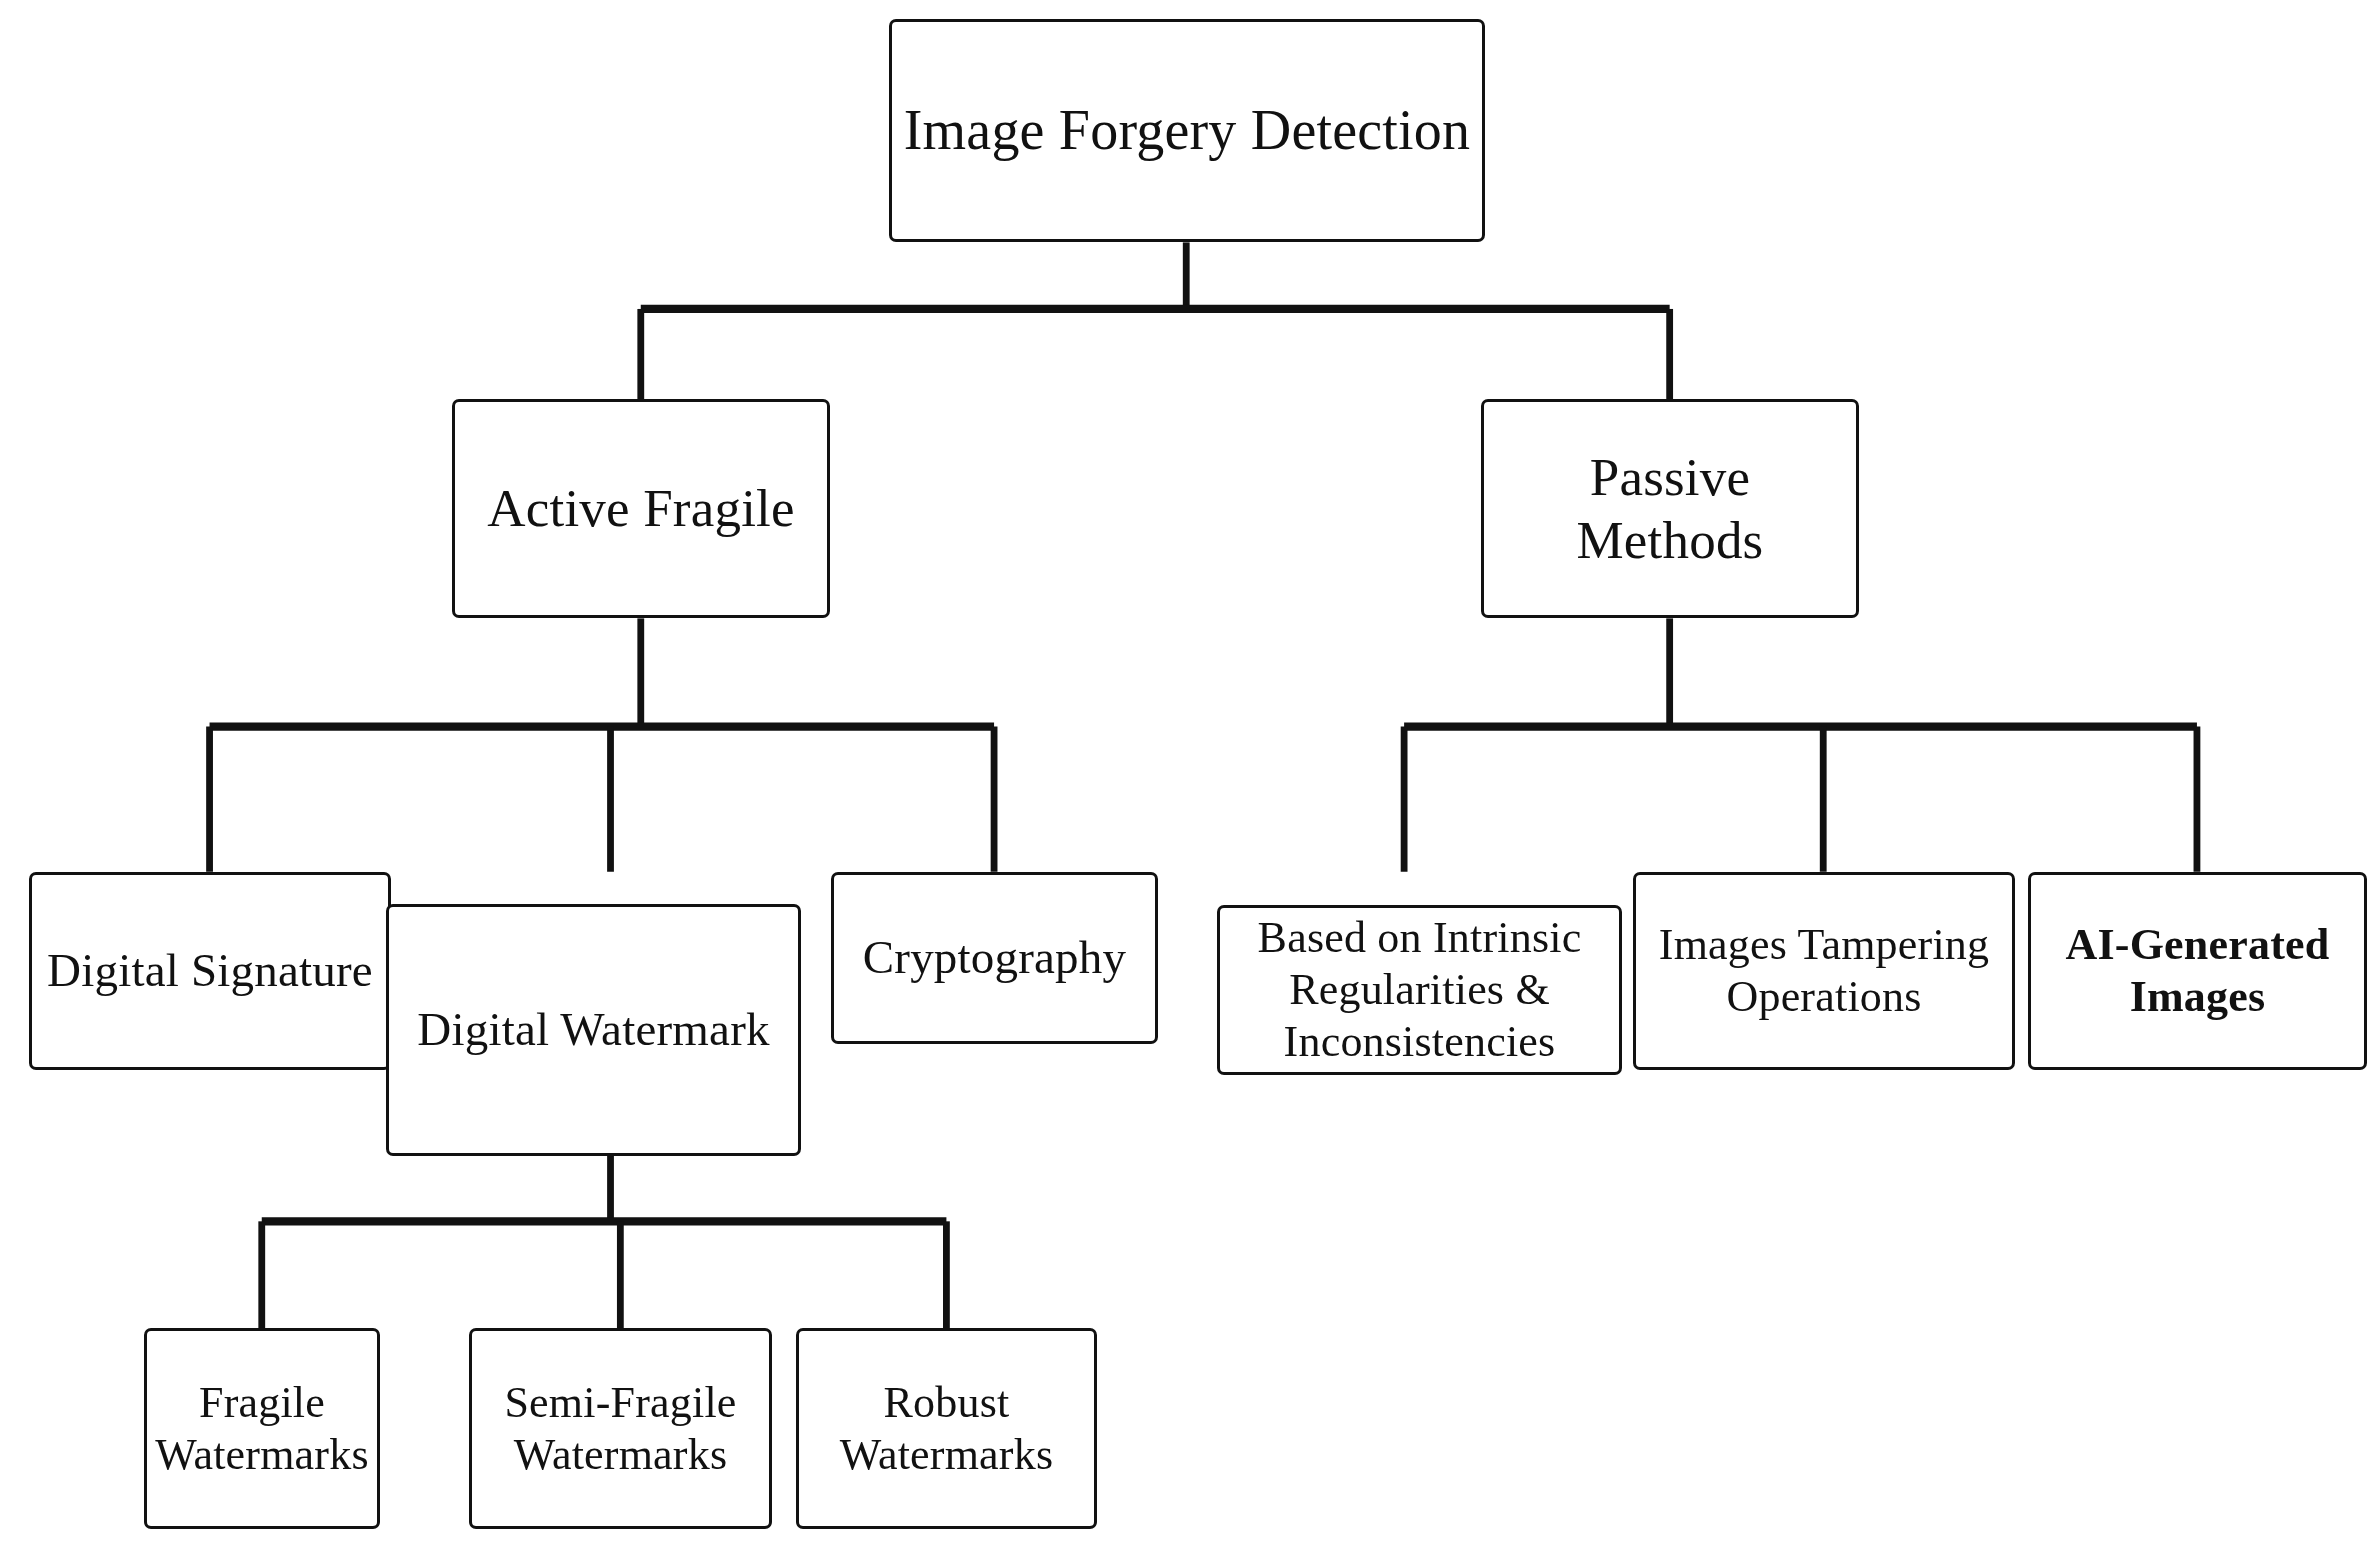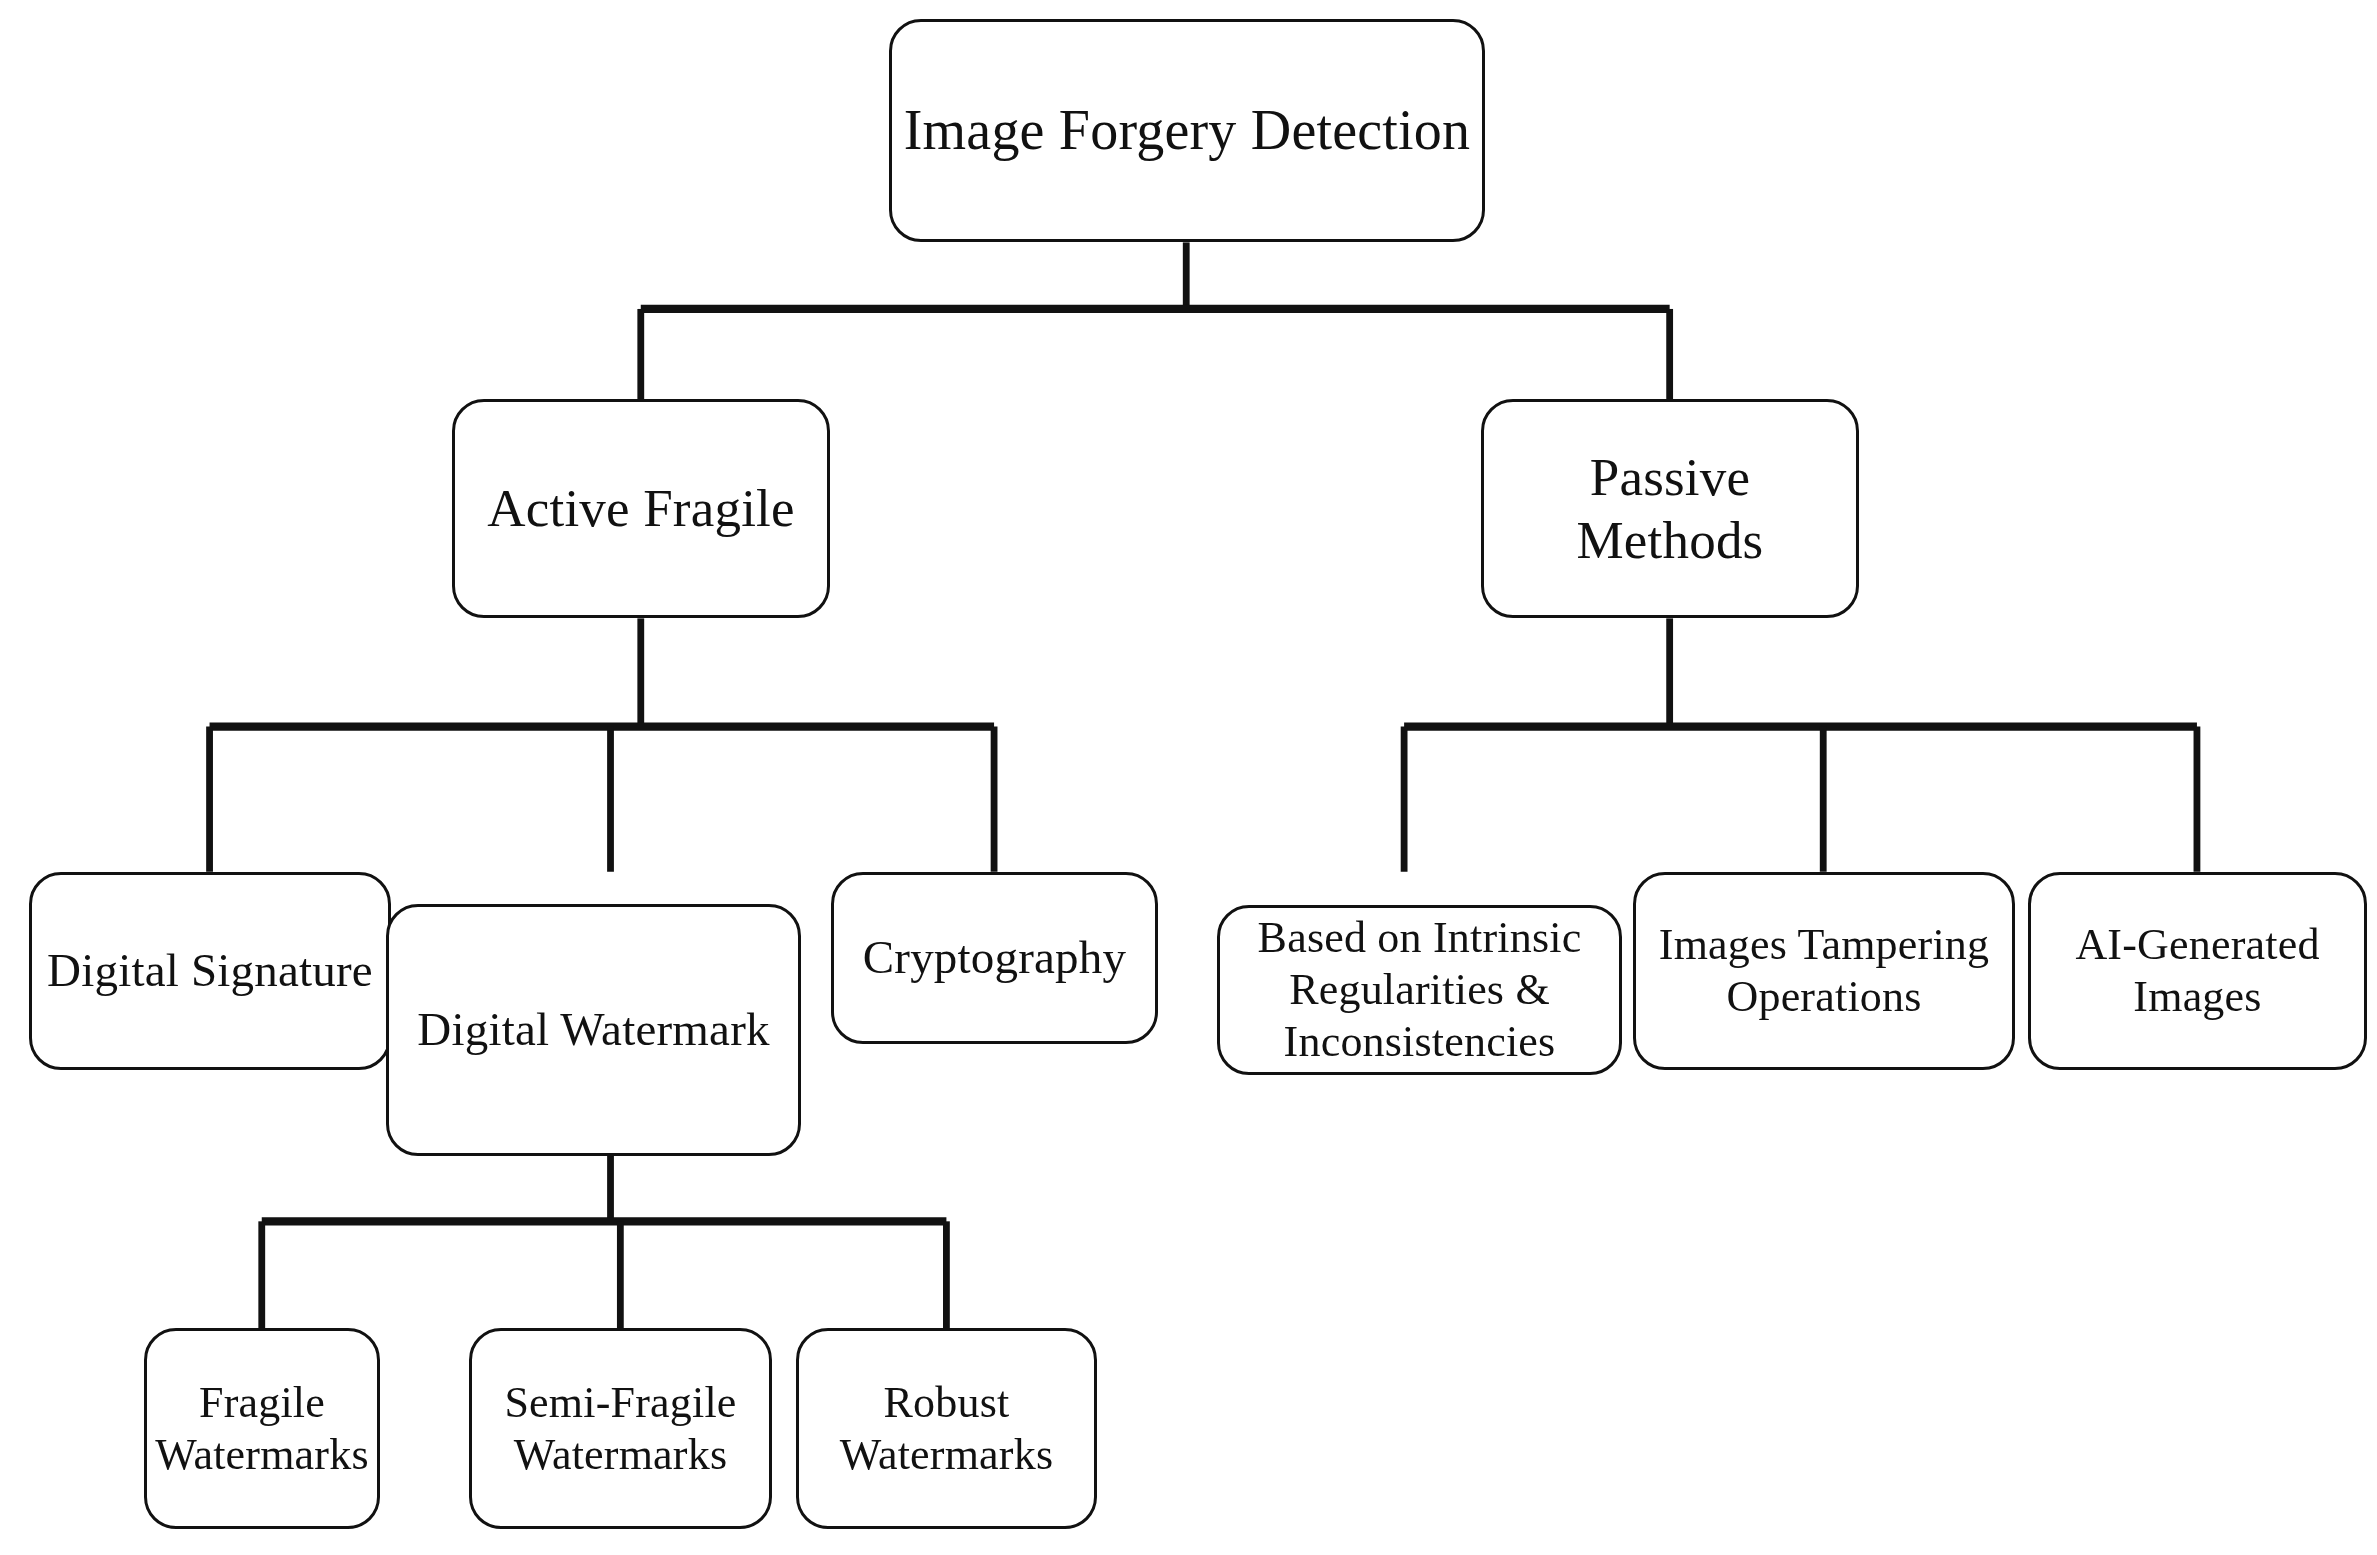--- a/index.html
+++ b/index.html
@@ -11,21 +11,21 @@
     background:#ffffff;
     overflow:hidden;
     font-family:"Liberation Serif","DejaVu Serif",serif;
   }
   #wires{position:absolute;left:0;top:0;width:2377px;height:1556px;}
   .node{
     position:absolute;
     box-sizing:border-box;
     background:#ffffff;
     border:3px solid #111111;
-    border-radius:32px;
+    border-radius:7px;
     display:flex;
     align-items:center;
     justify-content:center;
     text-align:center;
     color:#111111;
     z-index:5;
     padding:3px 7.6px;
   }
   .node .lbl{
     display:block;
@@ -102,21 +102,21 @@
     <span class="lbl">Based on Intrinsic
 Regularities &amp;
 Inconsistencies</span>
   </div>
 
   <div class="node lvl-3-multi" style="left:1633px;top:872px;width:382px;height:198px;">
     <span class="lbl">Images Tampering
 Operations</span>
   </div>
 
-  <div class="node lvl-3-multi" style="left:2028px;top:872px;width:339px;height:198px;">
+  <div class="node lvl-3-multi" style="left:2028px;top:872px;width:339px;height:198px;font-weight:bold;">
     <span class="lbl">AI-Generated
 Images</span>
   </div>
 
   <div class="node lvl-4" style="left:144px;top:1328px;width:236px;height:201px;">
     <span class="lbl">Fragile
 Watermarks</span>
   </div>
 
   <div class="node lvl-4" style="left:469px;top:1328px;width:303px;height:201px;">

